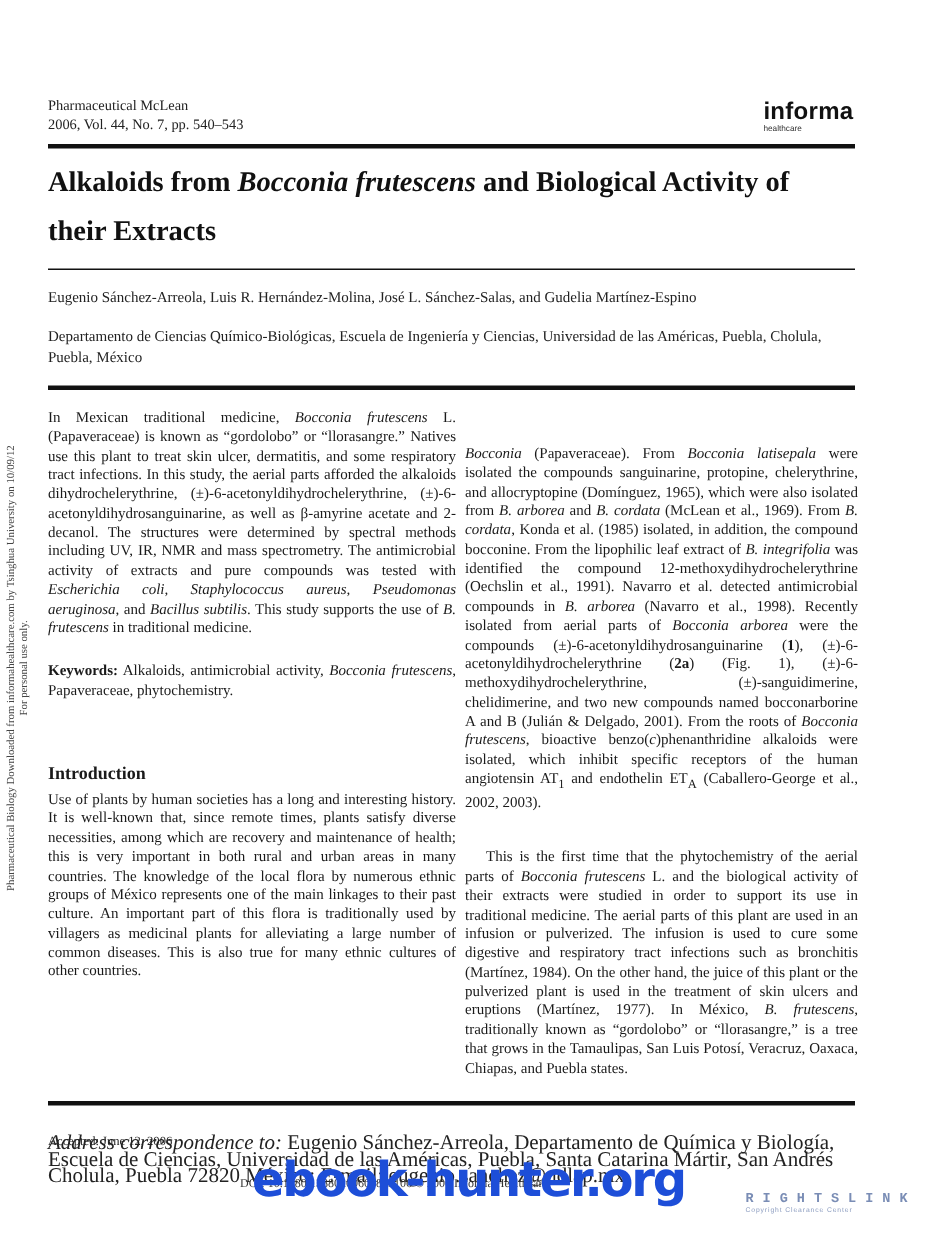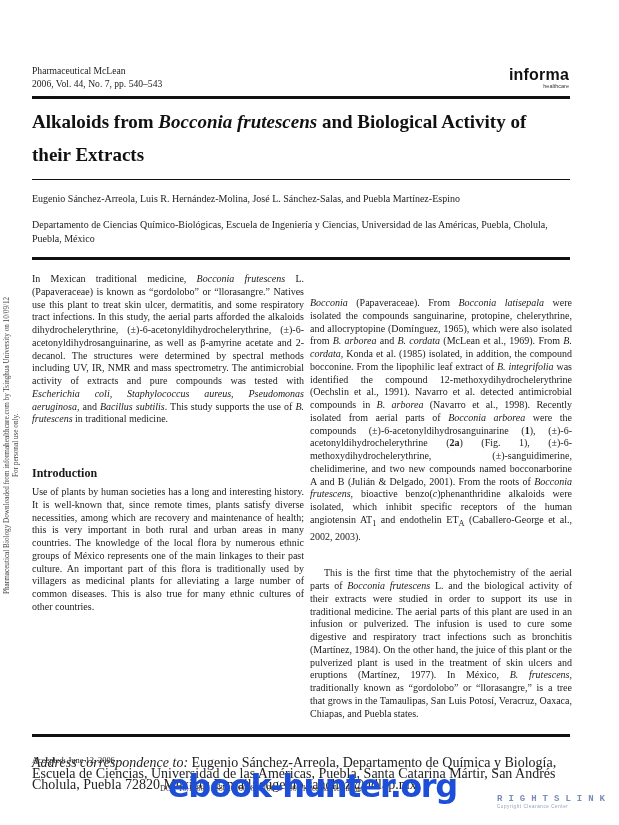--- a/index.html
+++ b/index.html
@@ -6,21 +6,21 @@
   html, body { width: 619px; height: 825px; background: #ffffff; overflow: hidden; }
   body { position: relative; font-family: "Liberation Serif", "DejaVu Serif", serif; color: #1a1a1a; }
 
   .side-note {
     position: absolute; left: 3px; top: 240px; width: 20px; height: 410px;
     writing-mode: vertical-rl; transform: rotate(180deg);
     font-size: 7.2px; line-height: 9px; color: #444; text-align: center;
   }
 
   .journal { position: absolute; left: 32px; top: 64px; font-size: 9.6px; line-height: 13px; color: #222; }
-  .publisher { position: absolute; right: 50px; top: 67px; text-align: right; }
+  .publisher { position: absolute; right: 50px; top: 67px; text-align: left; }
   .publisher .brand { font-family: "Liberation Sans", "DejaVu Sans", sans-serif; font-weight: bold; font-size: 16px; color: #111; line-height: 16px; letter-spacing: 0.2px; }
   .publisher .sub { font-family: "Liberation Sans", "DejaVu Sans", sans-serif; font-size: 5.5px; color: #333; line-height: 7px; }
 
   .rule { position: absolute; left: 32px; width: 538px; background: #111; }
   .rule.thick { height: 2.5px; }
   .rule.thin { height: 1px; }
 
   .title { position: absolute; left: 32px; top: 105px; width: 520px; font-size: 19px; font-weight: bold; line-height: 33px; color: #111; }
   .title i { font-style: italic; }
 
@@ -68,28 +68,29 @@
   <div class="brand">informa</div>
   <div class="sub">healthcare</div>
 </div>
 
 <div class="rule thick" style="top:96px;"></div>
 
 <h1 class="title"><span>Alkaloids from </span><i>Bocconia frutescens</i><span> and Biological Activity of their Extracts</span></h1>
 
 <div class="rule thin" style="top:179px;"></div>
 
-<div class="authors">Eugenio Sánchez-Arreola, Luis R. Hernández-Molina, José L. Sánchez-Salas, and Puebla Martínez-Espino</div>
+<div class="authors">Eugenio Sánchez-Arreola, Luis R. Hernández-Molina, José L. Sánchez-Salas, and Gudelia Martínez-Espino</div>
 <div class="affil">Departamento de Ciencias Químico-Biológicas, Escuela de Ingeniería y Ciencias, Universidad de las Américas, Puebla, Cholula, Puebla, México</div>
 
 <div class="rule thick" style="top:257px;"></div>
 
 <div class="col left">
   <p><span>In Mexican traditional medicine, </span><i>Bocconia frutescens</i><span> L. (Papaveraceae) is known as “gordolobo” or “llorasangre.” Natives use this plant to treat skin ulcer, dermatitis, and some respiratory tract infections. In this study, the aerial parts afforded the alkaloids dihydrochelerythrine, (±)-6-acetonyldihydrochelerythrine, (±)-6-acetonyldihydrosanguinarine, as well as β-amyrine acetate and 2-decanol. The structures were determined by spectral methods including UV, IR, NMR and mass spectrometry. The antimicrobial activity of extracts and pure compounds was tested with </span><i>Escherichia coli, Staphylococcus aureus, Pseudomonas aeruginosa</i><span>, and </span><i>Bacillus subtilis</i><span>. This study supports the use of </span><i>B. frutescens</i><span> in traditional medicine.</span></p>
 
+  <p class="kw"><b>Keywords:</b><span> Alkaloids, antimicrobial activity, </span><i>Bocconia frutescens</i><span>, Papaveraceae, phytochemistry.</span></p>
 
   <h2 class="intro-h">Introduction</h2>
   <p>Use of plants by human societies has a long and interesting history. It is well-known that, since remote times, plants satisfy diverse necessities, among which are recovery and maintenance of health; this is very important in both rural and urban areas in many countries. The knowledge of the local flora by numerous ethnic groups of México represents one of the main linkages to their past culture. An important part of this flora is traditionally used by villagers as medicinal plants for alleviating a large number of common diseases. This is also true for many ethnic cultures of other countries.</p>
 </div>
 
 <div class="col right">
   <p><i>Bocconia</i><span> (Papaveraceae). From </span><i>Bocconia latisepala</i><span> were isolated the compounds sanguinarine, protopine, chelerythrine, and allocryptopine (Domínguez, 1965), which were also isolated from </span><i>B. arborea</i><span> and </span><i>B. cordata</i><span> (McLean et al., 1969). From </span><i>B. cordata</i><span>, Konda et al. (1985) isolated, in addition, the compound bocconine. From the lipophilic leaf extract of </span><i>B. integrifolia</i><span> was identified the compound 12-methoxydihydrochelerythrine (Oechslin et al., 1991). Navarro et al. detected antimicrobial compounds in </span><i>B. arborea</i><span> (Navarro et al., 1998). Recently isolated from aerial parts of </span><i>Bocconia arborea</i><span> were the compounds (±)-6-acetonyldihydrosanguinarine (</span><b>1</b><span>), (±)-6-acetonyldihydrochelerythrine (</span><b>2a</b><span>) (Fig. 1), (±)-6-methoxydihydrochelerythrine, (±)-sanguidimerine, chelidimerine, and two new compounds named bocconarborine A and B (Julián &amp; Delgado, 2001). From the roots of </span><i>Bocconia frutescens</i><span>, bioactive benzo(</span><i>c</i><span>)phenanthridine alkaloids were isolated, which inhibit specific receptors of the human angiotensin AT</span><sub>1</sub><span> and endothelin ET</span><sub>A</sub><span> (Caballero-George et al., 2002, 2003).</span></p>
   <p class="indent"><span>This is the first time that the phytochemistry of the aerial parts of </span><i>Bocconia frutescens</i><span> L. and the biological activity of their extracts were studied in order to support its use in traditional medicine. The aerial parts of this plant are used in an infusion or pulverized. The infusion is used to cure some digestive and respiratory tract infections such as bronchitis (Martínez, 1984). On the other hand, the juice of this plant or the pulverized plant is used in the treatment of skin ulcers and eruptions (Martínez, 1977). In México, </span><i>B. frutescens</i><span>, traditionally known as “gordolobo” or “llorasangre,” is a tree that grows in the Tamaulipas, San Luis Potosí, Veracruz, Oaxaca, Chiapas, and Puebla states.</span></p>
 </div>
 

